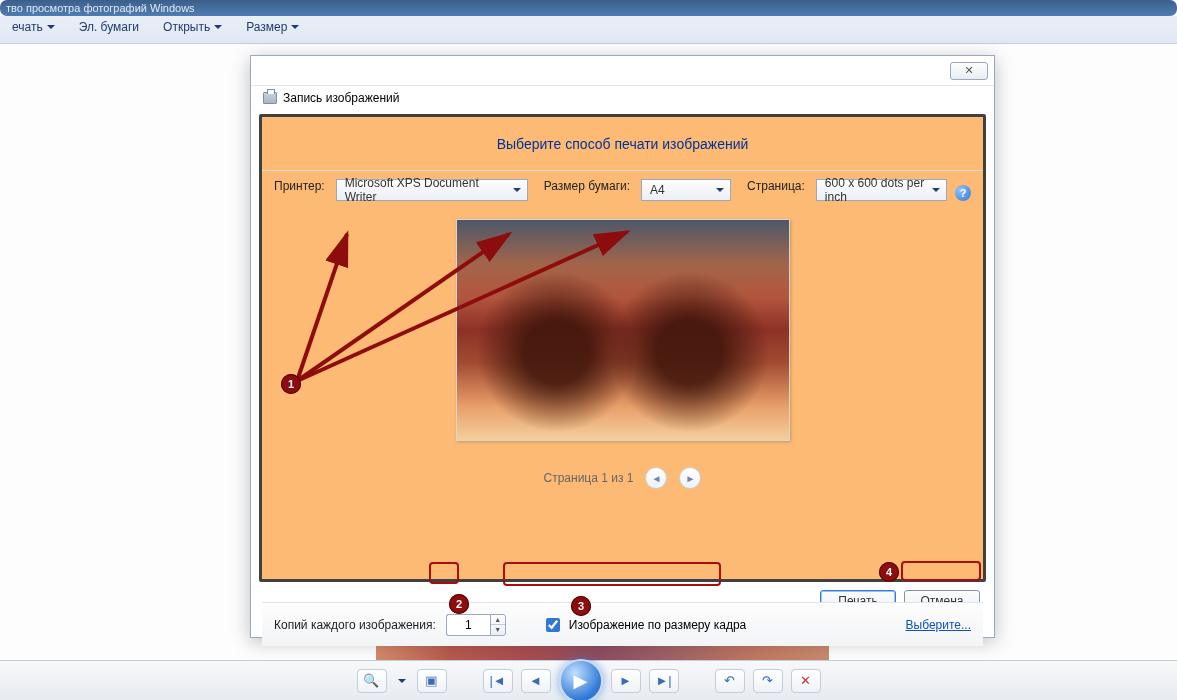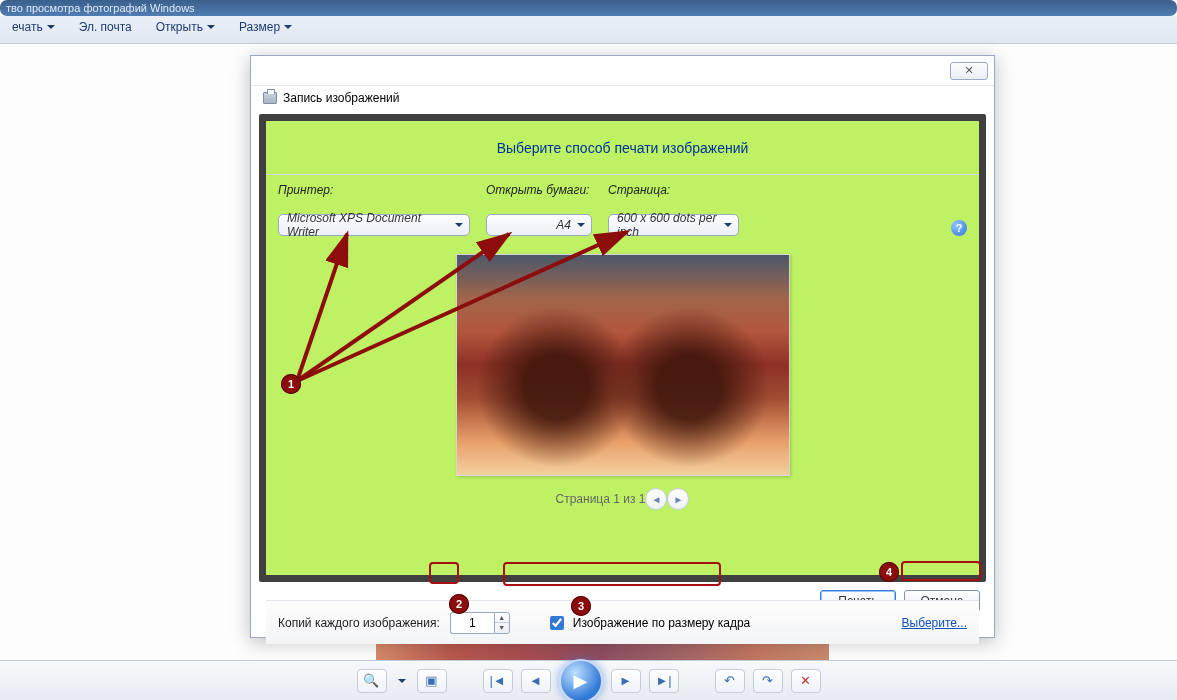--- a/index.html
+++ b/index.html
@@ -120,53 +120,53 @@
     border-radius: 1px;
     position: relative;
   }
   .printer-icon::before{
     content:"";
     position:absolute; left:3px; top:-4px; width:6px; height:4px;
     background:#fff; border:1px solid #7f8ea2; border-bottom:none;
   }
   .frame {
     margin: 4px 8px 0 8px;
-    border: 7px solid #404040;
+    border: 3px solid #404040;
     height: 468px;
     border-radius: 2px;
-    background: #bef264;
+    background: #fdba74;
   }
   .banner {
     height: 54px;
     display: flex;
     align-items: center;
     justify-content: center;
     font-size: 14px;
     color: #003399;
     border-bottom: 1px solid #d6dbe3;
   }
   .options {
     display: flex;
     align-items: flex-end;
     gap: 16px;
     padding: 8px 12px 10px 12px;
     position: relative;
   }
-  .opt { display: flex; flex-direction: column; gap: 17px; font-style: italic; }
+  .opt { display: flex; flex-direction: row; gap: 11px; }
   .opt label { color: #222; font-size: 12px; }
   .combo {
-    display: flex; align-items: center; justify-content: flex-end;
-    border: 1px solid #9aa9c2; border-radius: 5px;
+    display: flex; align-items: center; justify-content: space-between;
+    border: 1px solid #9aa9c2; border-radius: 0;
     background: linear-gradient(#fdfdfd,#ebeff6);
     height: 22px; padding: 0 6px 0 8px;
     font-size: 12px; color: #333;
   }
   .combo .cdrop { margin-left:6px; }
   .combo.printer { width: 192px; }
-  .combo.paper { width: 106px; }
+  .combo.paper { width: 90px; }
   .combo.quality { width: 131px; }
   .help-icon {
     position: absolute; right: 12px; bottom: 10px;
     width: 16px; height: 16px; border-radius: 50%;
     background: radial-gradient(circle at 30% 30%, #8fc3ff, #2f78d6);
     color: #fff; font-weight: bold; font-size: 11px;
     display:flex;align-items:center;justify-content:center;
   }
   .mid {
     display: flex;
@@ -189,22 +189,22 @@
     position: relative;
   }
   .page .art {
     position:absolute; inset:0;
     background:
       radial-gradient(circle at 30% 60%, rgba(60,20,10,0.85) 12%, transparent 30%),
       radial-gradient(circle at 70% 60%, rgba(60,20,10,0.85) 12%, transparent 30%),
       linear-gradient(180deg,#4b586a 0%,#a2654a 20%,#b2563d 35%,#8e3126 50%,#a24b32 65%,#e9a06a 85%,#f3cf9d 100%);
   }
   .page-status {
-    margin-top: 12px;
-    display:flex; align-items:center; 
+    margin-top: 26px;
+    display:flex; align-items:center; gap:12px;
     color:#666;
   }
   .navbtn {
     width:22px;height:22px;border:1px solid #c8cfda;border-radius:50%;
     background:linear-gradient(#fff,#eef2f7);
     display:flex;align-items:center;justify-content:center;
     color:#6e84b1;font-size:10px;
   }
   .layouts {
     width: 148px;
@@ -231,20 +231,21 @@
   .scene.half{height:64px}
   .tlabel { font-size:12px;color:#333;text-align:center; }
   .bottombar {
     height: 44px;
     border-top: 1px solid #e0e4eb;
     display:flex;align-items:center;
     padding:0 12px;
     gap:10px;
     position:relative;
     background:linear-gradient(#fdfdfd,#f3f4f6);
+    margin-top:37px;
   }
   .copies-label{color:#222}
   .spinner {
     display:flex;align-items:stretch;height:22px;
   }
   .spinner input{
     width:44px;border:1px solid #9aa9c2;border-right:none;
     border-radius:3px 0 0 3px;text-align:center;font-size:12px;
     background:#fff;
   }
@@ -307,21 +308,21 @@
 <div class="titlebar">
   <span>тво просмотра фотографий Windows</span>
 </div>
 
 <div class="menubar">
   <div class="mitem">
     <span>ечать</span>
       <span class="chev"></span>
   </div>
   <div class="mitem">
-    <span>Эл. почта</span>
+    <span>Эл. бумаги</span>
   </div>
   <div class="mitem">
     <span>Открыть</span>
       <span class="chev"></span>
   </div>
   <div class="mitem">
     <span>Размер</span>
       <span class="chev"></span>
   </div>
 </div>
@@ -347,21 +348,21 @@
 
     <div class="options">
       <div class="opt">
         <label>Принтер:</label>
         <div class="combo printer">
           <span>Microsoft XPS Document Writer</span>
           <span class="chev cdrop"></span>
         </div>
       </div>
       <div class="opt">
-        <label>Открыть бумаги:</label>
+        <label>Размер бумаги:</label>
         <div class="combo paper">
           <span>A4</span>
           <span class="chev cdrop"></span>
         </div>
       </div>
       <div class="opt">
         <label>Страница:</label>
         <div class="combo quality">
           <span>600 x 600 dots per inch</span>
           <span class="chev cdrop"></span>

